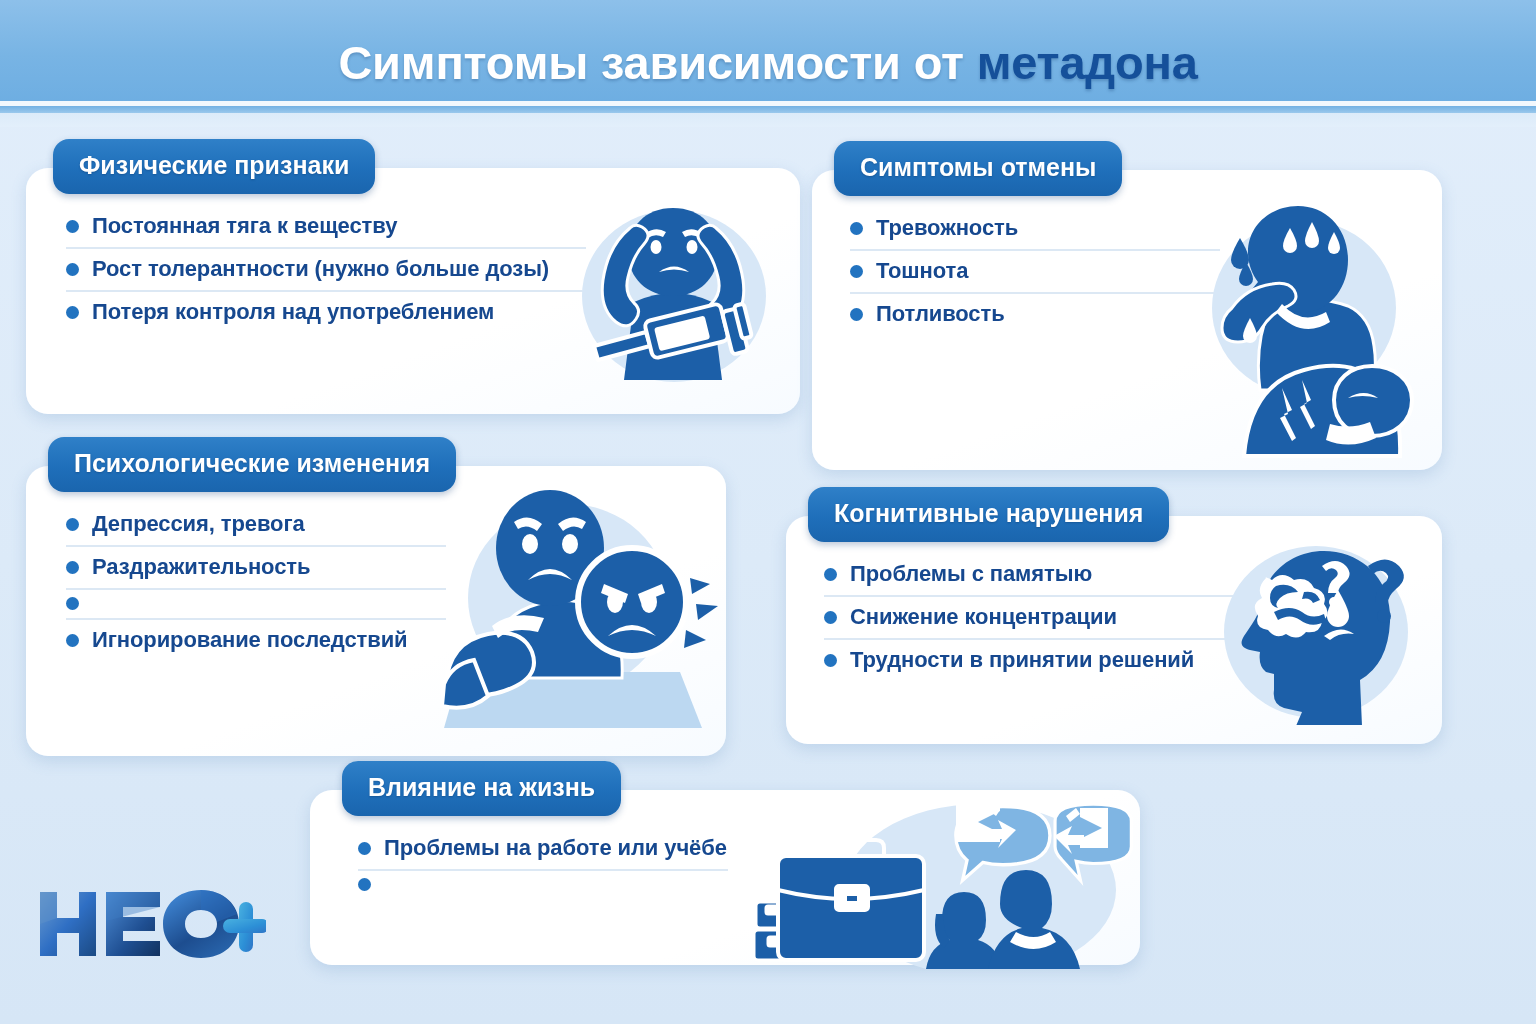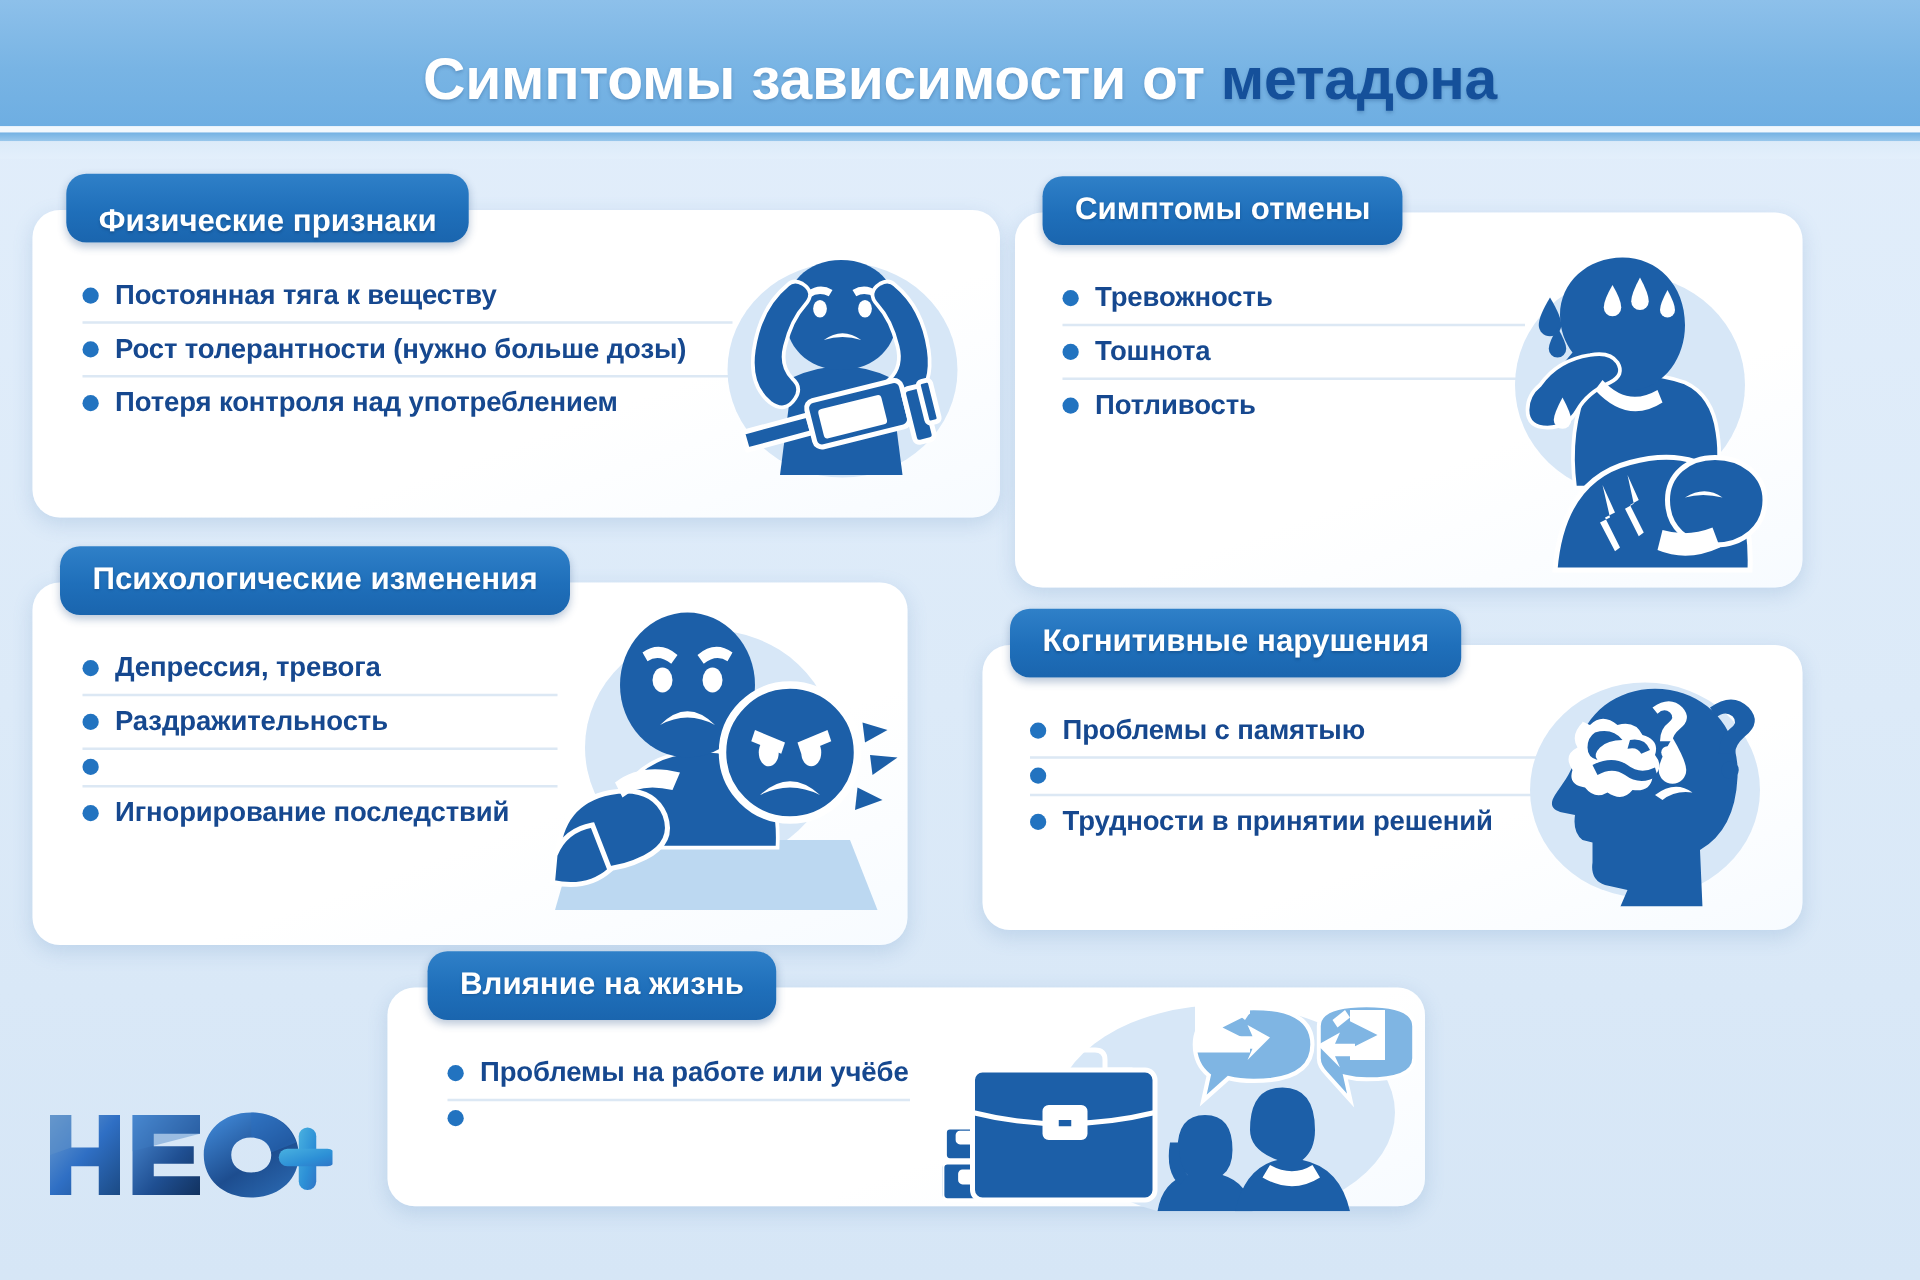--- a/index.html
+++ b/index.html
@@ -80,21 +80,21 @@
   .card-pill-label {
     color: #ffffff;
     font-size: 25px;
     font-weight: bold;
     white-space: nowrap;
     text-shadow: 0 1px 2px rgba(12,50,95,.35);
   }
 
   .bullets {
     position: absolute;
-    top: 48px;
+    top: 38px;
   }
   .bullet-row {
     display: flex;
     align-items: center;
     gap: 13px;
     padding: 7px 0 8px 0;
   }
   .bullet-row + .bullet-row { border-top: 2px solid #dce8f4; }
   .bullet-dot {
     width: 13px; height: 13px;
@@ -105,21 +105,21 @@
   .bullet-text {
     color: #16488f;
     font-size: 22px;
     font-weight: bold;
     white-space: nowrap;
     letter-spacing: -0.1px;
   }
 
   
   #card-physical   { left: 26px;  top: 168px; width: 774px;  height: 246px; }
-  #card-physical   .card-pill { left: 27px; align-items: flex-end; }
+  #card-physical   .card-pill { left: 27px; }
   #card-physical   .bullets   { left: 40px; width: 520px; }
 
   #card-withdrawal { left: 812px; top: 170px; width: 630px;  height: 300px; }
   #card-withdrawal .card-pill { left: 22px; }
   #card-withdrawal .bullets   { left: 38px; width: 370px; }
 
   #card-psych      { left: 26px;  top: 466px; width: 700px;  height: 290px; }
   #card-psych      .card-pill { left: 22px; }
   #card-psych      .bullets   { left: 40px; width: 380px; }
 
@@ -325,20 +325,21 @@
   <div class="card-pill">
     <span class="card-pill-label">Когнитивные нарушения</span>
   </div>
   <div class="bullets">
     <div class="bullet-row">
       <span class="bullet-dot"></span>
       <span class="bullet-text">Проблемы с памятыю</span>
     </div>
     <div class="bullet-row">
       <span class="bullet-dot"></span>
+      <span class="bullet-text">Снижение концентрации</span>
     </div>
     <div class="bullet-row">
       <span class="bullet-dot"></span>
       <span class="bullet-text">Трудности в принятии решений</span>
     </div>
   </div>
 
   <div class="illu" id="illu-cognitive">
     <svg viewBox="0 0 200 185" width="200" height="185">
       <ellipse cx="98" cy="92" rx="92" ry="86" fill="#d7e7f7"></ellipse>

